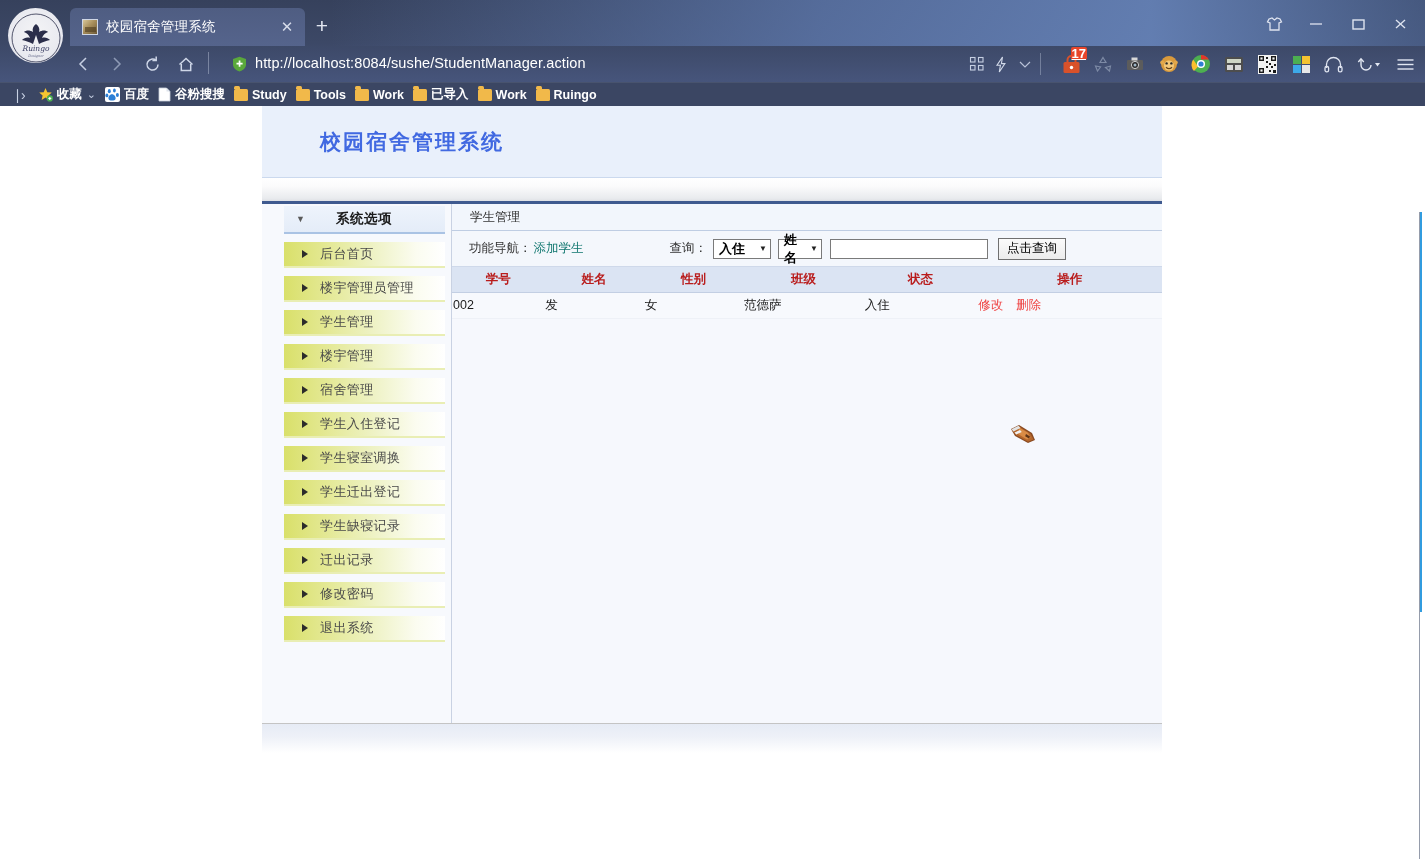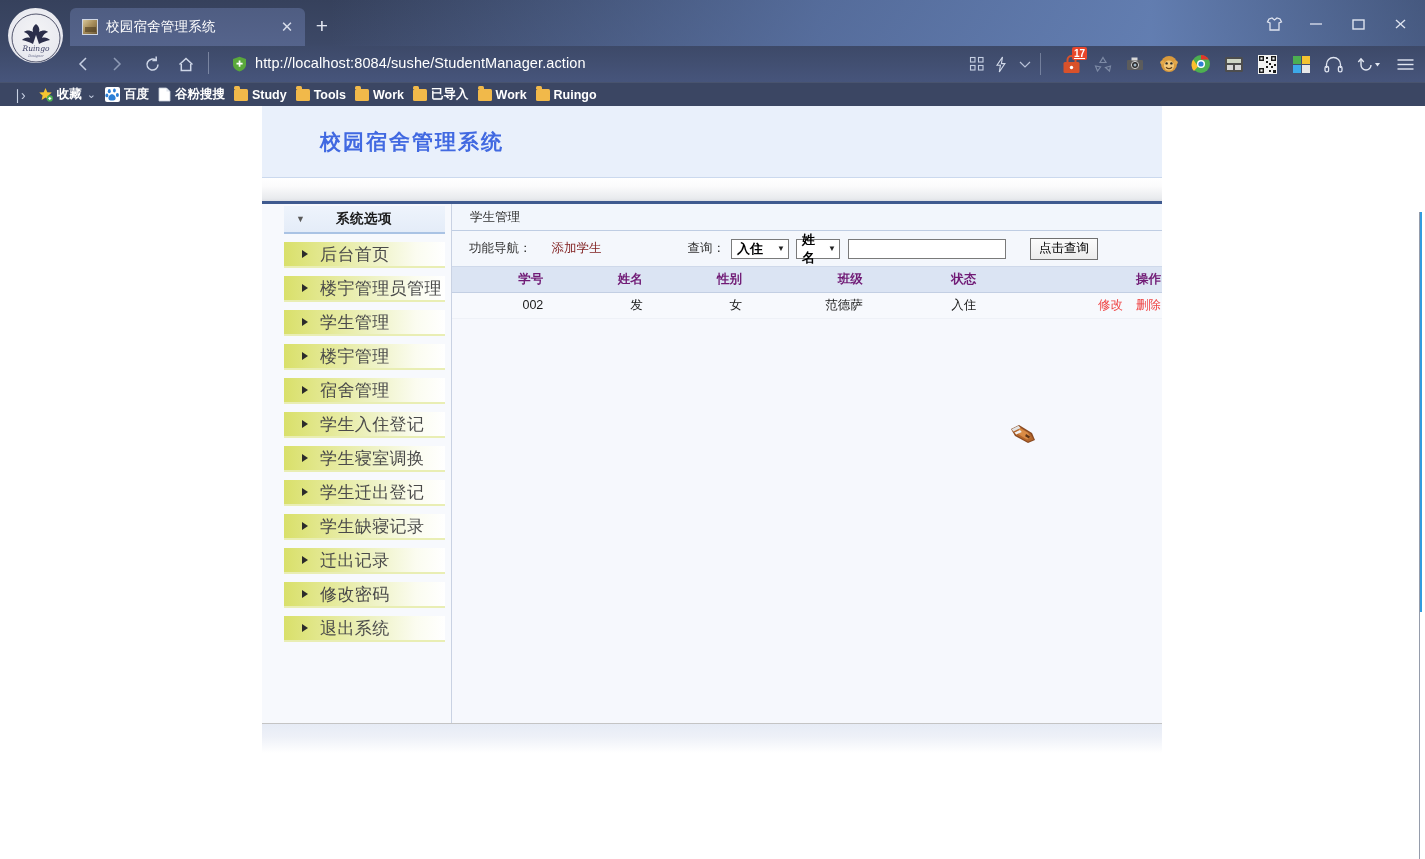--- a/index.html
+++ b/index.html
@@ -99,21 +99,21 @@
   #ric-monkey { left: 1156px; }
   #ric-chrome { left: 1188px; }
   #ric-calc   { left: 1221px; }
   #ric-qr     { left: 1254px; }
   #ric-win    { left: 1288px; }
   #ric-head   { left: 1320px; }
   #ric-undo   { left: 1353px; width: 34px; }
   #ric-menu   { left: 1392px; }
   .badge {
     position: absolute; right: -3px; top: -4px; min-width: 15px; height: 13px;
-    background: #e8452a; color: #fff; font-size: 10px; line-height: 13px;
+    background: #e8452a; color: #fff; font-size: 13px; line-height: 13px;
     text-align: center; border-radius: 2px; padding: 0 1px; font-weight: 700; text-decoration: underline;
   }
 
   
   #bookmarks-bar {
     position: absolute; left: 0; top: 82px; width: 1425px; height: 24px;
     display: flex; align-items: center; padding-left: 10px;
     background: linear-gradient(180deg, #3b4663 0%, #3b4663 100%);
     border-top: 1px solid rgba(255,255,255,.07);
   }
@@ -168,67 +168,67 @@
   .menu-item {
     position: relative; height: 26px; margin: 8px 6px 0 22px;
     background: linear-gradient(90deg, #d9e06a 0%, #e2e78d 22%, #eef2c4 55%, #fbfcf0 82%, #ffffff 100%);
     border-bottom: 2px solid #e9eeb4;
     display: flex; align-items: center; cursor: pointer;
   }
   .menu-item .tri {
     width: 0; height: 0; margin-left: 18px; margin-right: 12px;
     border-left: 6px solid #2b2b2b; border-top: 4.5px solid transparent; border-bottom: 4.5px solid transparent;
   }
-  .menu-item .mlabel { font-size: 17px; color: #4a4a4a; letter-spacing: .4px; white-space: nowrap;}
+  .menu-item .mlabel { font-size: 13px; color: #4a4a4a; letter-spacing: .4px; white-space: nowrap;}
 
   
   #content { flex: 1 1 auto; background: #f6f8fd; }
   #content-header {
     height: 27px; background: #f2f6fc; border-bottom: 1px solid #bfcde3;
     display: flex; align-items: center;
   }
   #content-header-label { margin-left: 18px; font-size: 12.5px; color: #333; }
 
   #toolbar {
     height: 36px; background: #f4f7fc; border-bottom: 1px solid #cfd9ea;
     display: flex; align-items: center; font-size: 12.5px; color: #333;
   }
   #nav-label { margin-left: 17px; color:#333; }
-  #add-student-link { margin-left: 20px; color:#7f1d1d; cursor:pointer; }
+  #add-student-link { margin-left: 2px; color:#0f766e; cursor:pointer; }
   #query-label { margin-left: 86px; color:#333; }
   .sel {
     margin-left: 6px; height: 20px;
     border: 1px solid #7a7a7a; background: #ffffff;
     display: inline-flex; align-items: center; font-size: 13px; color: #000;
     padding: 0 3px 0 5px; cursor: pointer; font-weight: bold;
   }
   #sel-status { width: 58px; justify-content: space-between; }
   #sel-field  { width: 44px; justify-content: space-between; margin-left: 7px; }
   .sel .arr { font-size: 8px; color:#222; margin-left:3px; }
   #query-input {
     margin-left: 8px; width: 158px; height: 20px; border: 1px solid #7a7a7a;
     background: #ffffff; font-size: 12px; padding: 0 3px; outline: none;
     font-family: inherit;
   }
   #query-button {
-    margin-left: 24px; height: 22px; padding: 0 8px;
+    margin-left: 10px; height: 22px; padding: 0 8px;
     border: 1px solid #707070;
     background: linear-gradient(180deg,#fbfbfb 0%, #ececec 100%);
     font-size: 12.5px; color:#000; cursor: pointer; font-family: inherit;
     display:flex; align-items:center;
   }
 
   
   #data-table { width: 100%; border-collapse: collapse; }
   #data-table thead th {
     height: 25px; background: #dbe4f3; border-bottom: 1px solid #c3cfe3;
-    font-size: 12.5px; font-weight: bold; color: #701a75; text-align: right;
+    font-size: 12.5px; font-weight: bold; color: #b91c1c; text-align: center;
   }
   #data-table tbody td {
-    height: 26px; font-size: 12.5px; color: #1b1b1b; text-align: right;
+    height: 26px; font-size: 12.5px; color: #1b1b1b; text-align: left;
     background: #f7f9fd; border-bottom: 1px solid #eef1f7;
   }
   .act-link { color: #ef4444; cursor: pointer; }
   .act-gap { display:inline-block; width: 6px; }
 
   
   #page-footer {
     width: 900px; height: 30px; border-top: 1px solid #c4c4c4;
     background: linear-gradient(180deg, #e6ebf5 0%, #eef1f8 45%, #ffffff 100%);
   }

